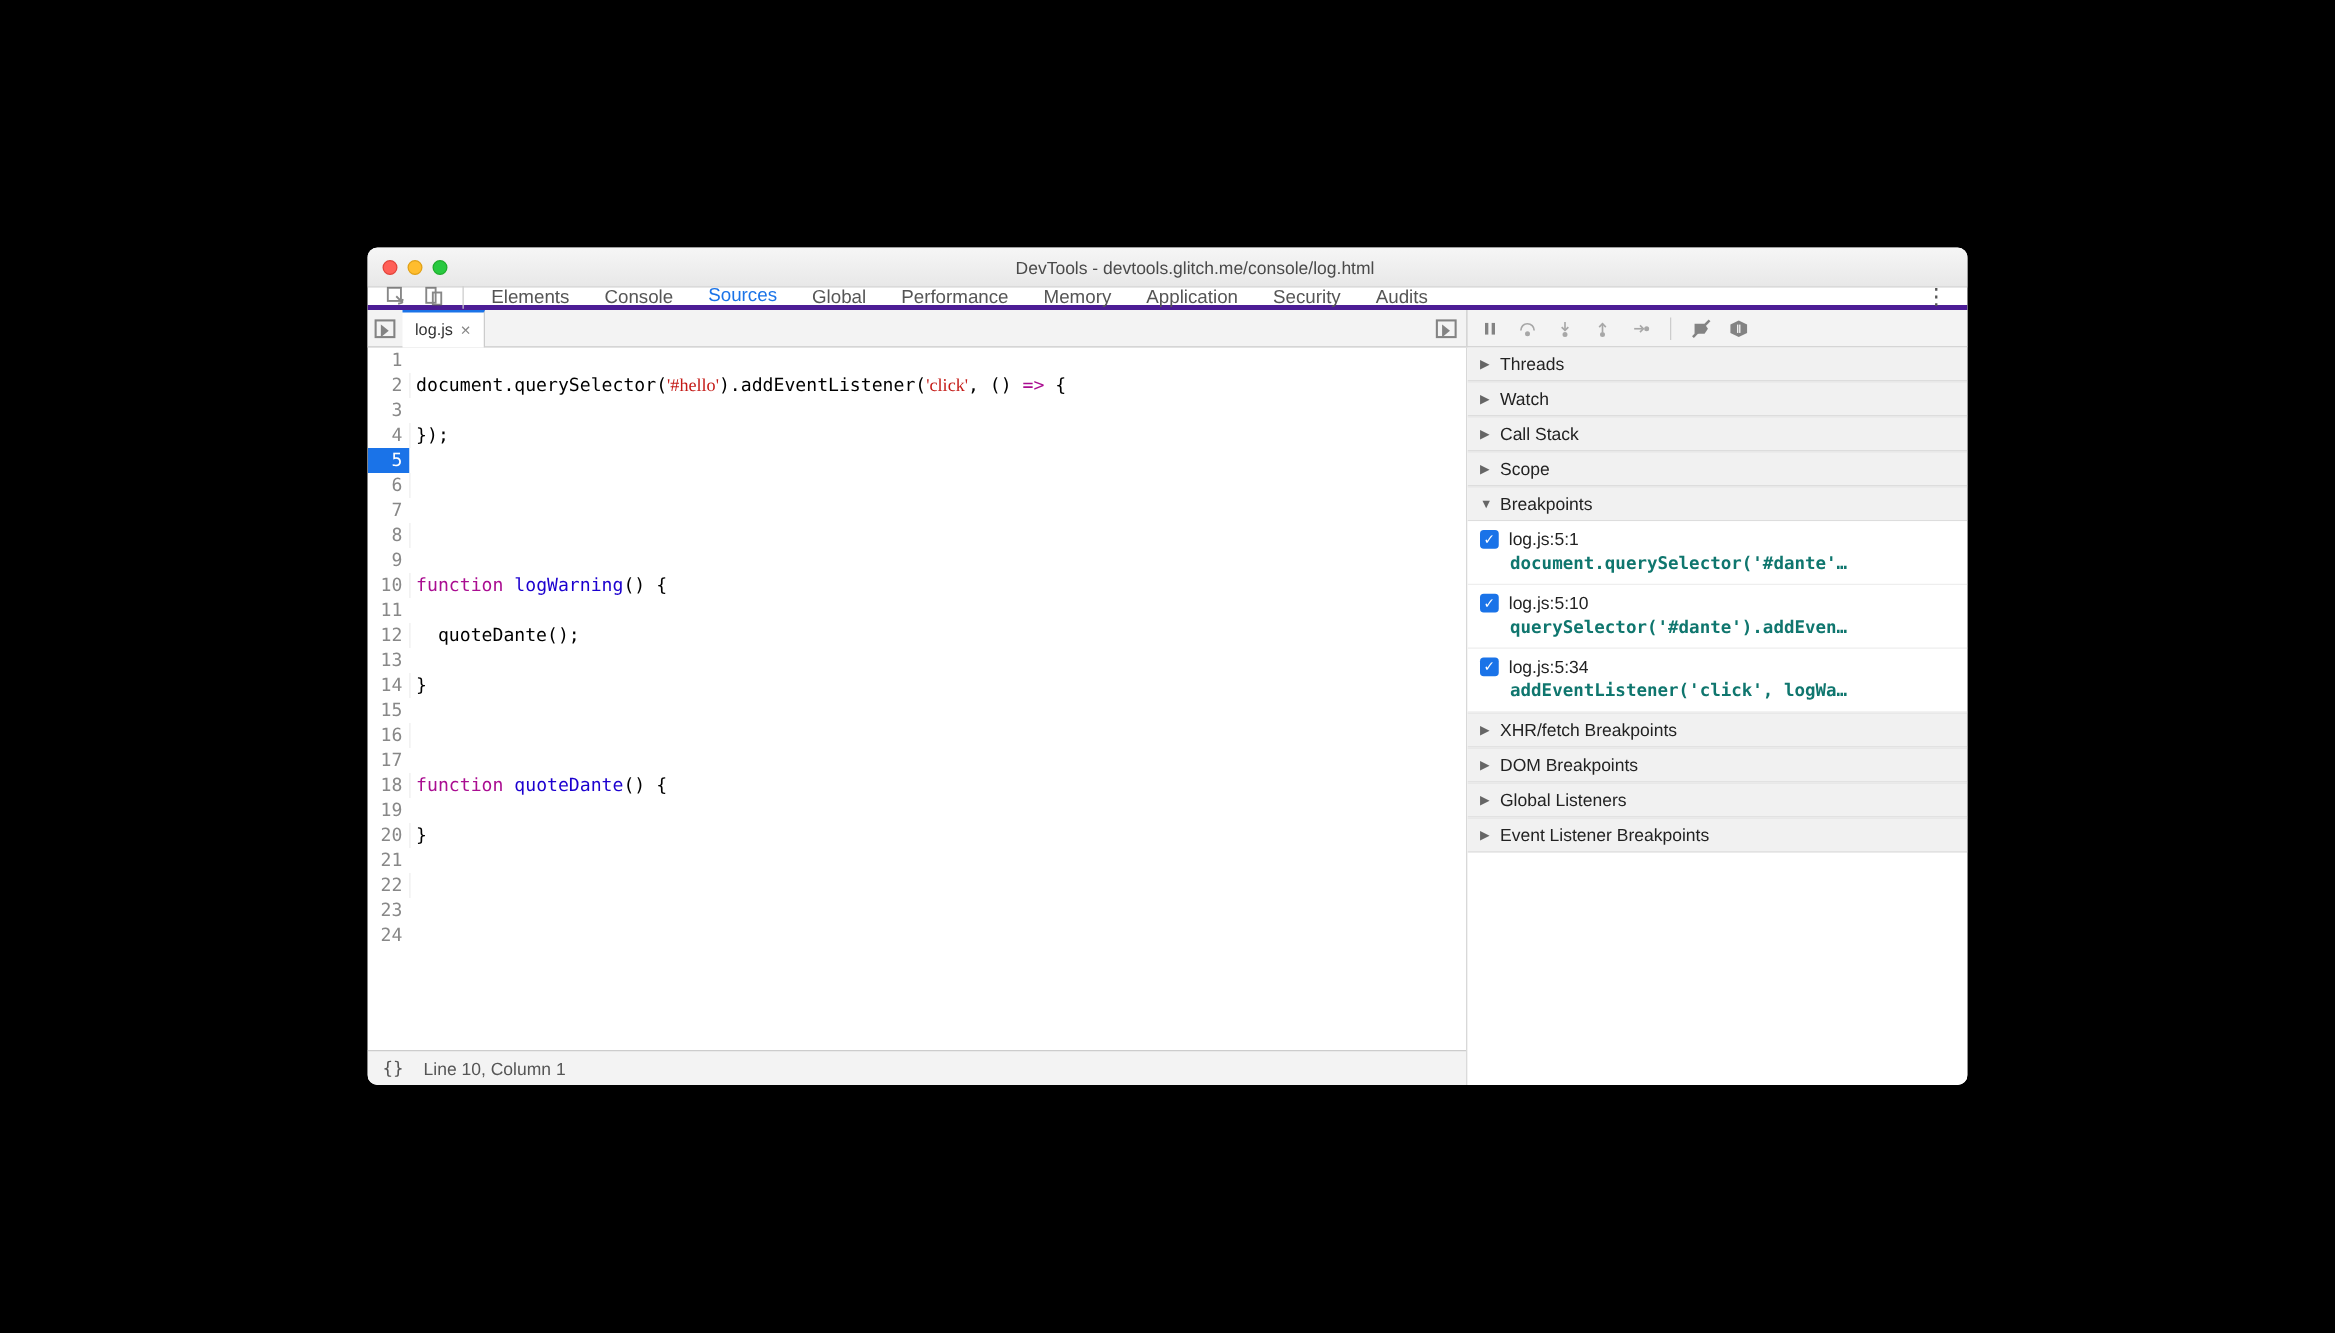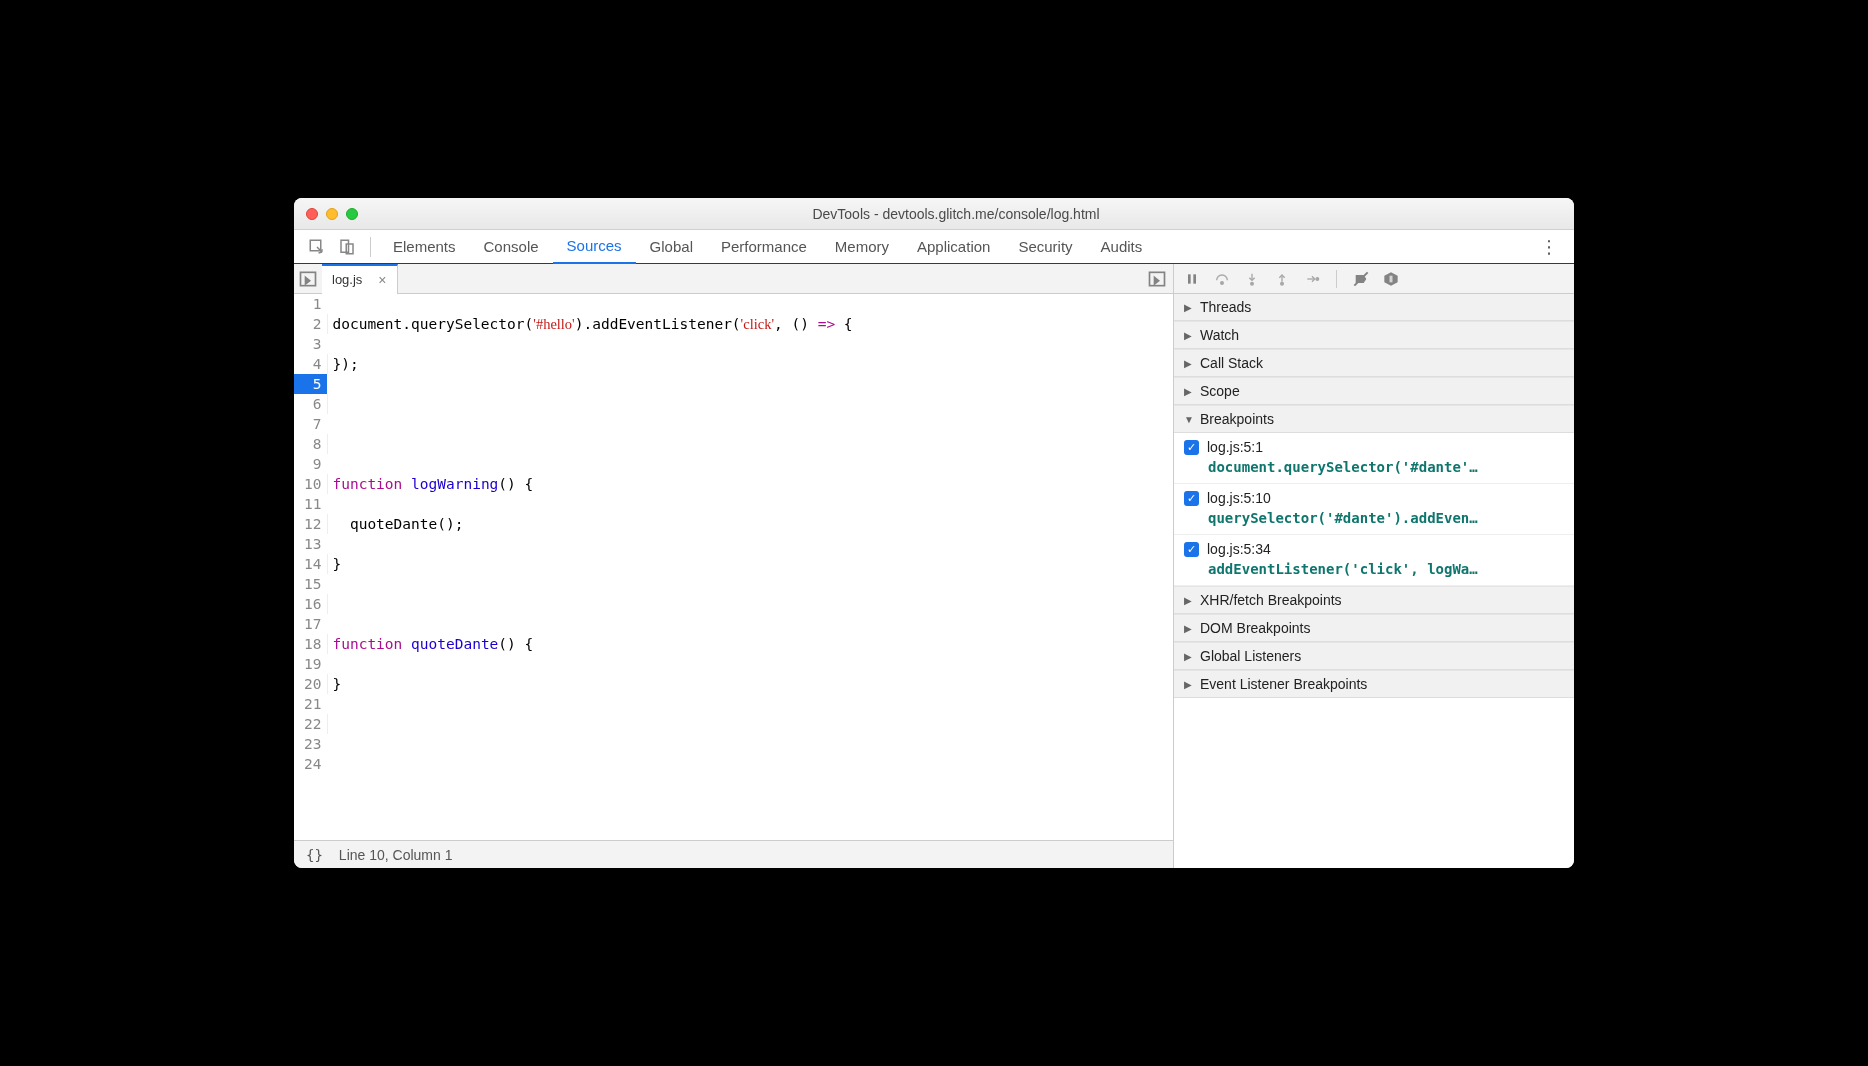--- a/index.html
+++ b/index.html
@@ -28,40 +28,40 @@
   .traffic { display: flex; gap: 8px; padding-left: 12px; }
   .tl { width: 12px; height:12px; border-radius:50%; }
   .tl.red{background:#ff5f57;border:1px solid #e24239;}
   .tl.yel{background:#ffbd2e;border:1px solid #e1a116;}
   .tl.grn{background:#28c940;border:1px solid #1dad2a;}
   .title {
     position:absolute; left:0; right:0; text-align:center;
     font-size:14px; color:#4a4a4a;padding-left:44px;
   }
   .tabbar {
-    height:34px; border-bottom:1px solid #4c1d95;
+    height:18px; border-bottom:4px solid #4c1d95;
     display:flex; align-items:center;
     padding:0 8px;
     color:#555; font-size:15px;
   }
   .tb-icon { width:18px; height:18px; margin:0 6px; opacity:0.7; display:flex; align-items:center; justify-content:center; cursor:pointer;}
   .tb-sep { width:1px; height:20px; background:#ccc; margin:0 8px;}
   .tab { padding:0 14px; height:34px; display:flex; align-items:center; cursor:pointer; color:#555;}
   .tab.active { color:#1a73e8; border-bottom:2px solid #1a73e8; }
   .kebab { margin-left:auto; font-size:18px; cursor:pointer; padding:0 8px; color:#555;}
   .subbar {
     height:30px; border-bottom:1px solid #ccc; background:#f3f3f3;
     display:flex; align-items:center; font-size:14px;
   }
   .subbar-left { flex:1; display:flex; align-items:center; border-right:1px solid #ccc; height:100%; }
   .subbar-right { width:400px; display:flex; align-items:center; gap:14px; padding:0 10px; height:100%; color:#555;}
   .sb-icon { width:20px; height:20px; display:flex; align-items:center; justify-content:center; cursor:pointer; opacity:0.7; margin:0 4px;}
   .filetab {
     background:#fff; height:30px; padding:0 10px;
-    display:flex; align-items:center; gap:16px;
+    display:flex; align-items:center; gap:6px;
     border-right:1px solid #ccc;
     border-top:2px solid #1a73e8;
     font-size:13px; color:#333; cursor:pointer;
   }
   .filetab .close { font-size:14px; color:#888; cursor:pointer;}
   .panes { flex:1; display:flex; overflow:hidden;}
   .editor { flex:1; display:flex; flex-direction:column; border-right:1px solid #ccc; overflow:hidden;}
   .code-area { flex:1; display:flex; overflow:auto; font-family: Menlo, Consolas, monospace; font-size:14.5px; line-height:20px;}
   .gutter { background:#fff; color:#888; text-align:right; user-select:none;}
   .gutter div { padding:0 6px 0 10px; height:20px;}

